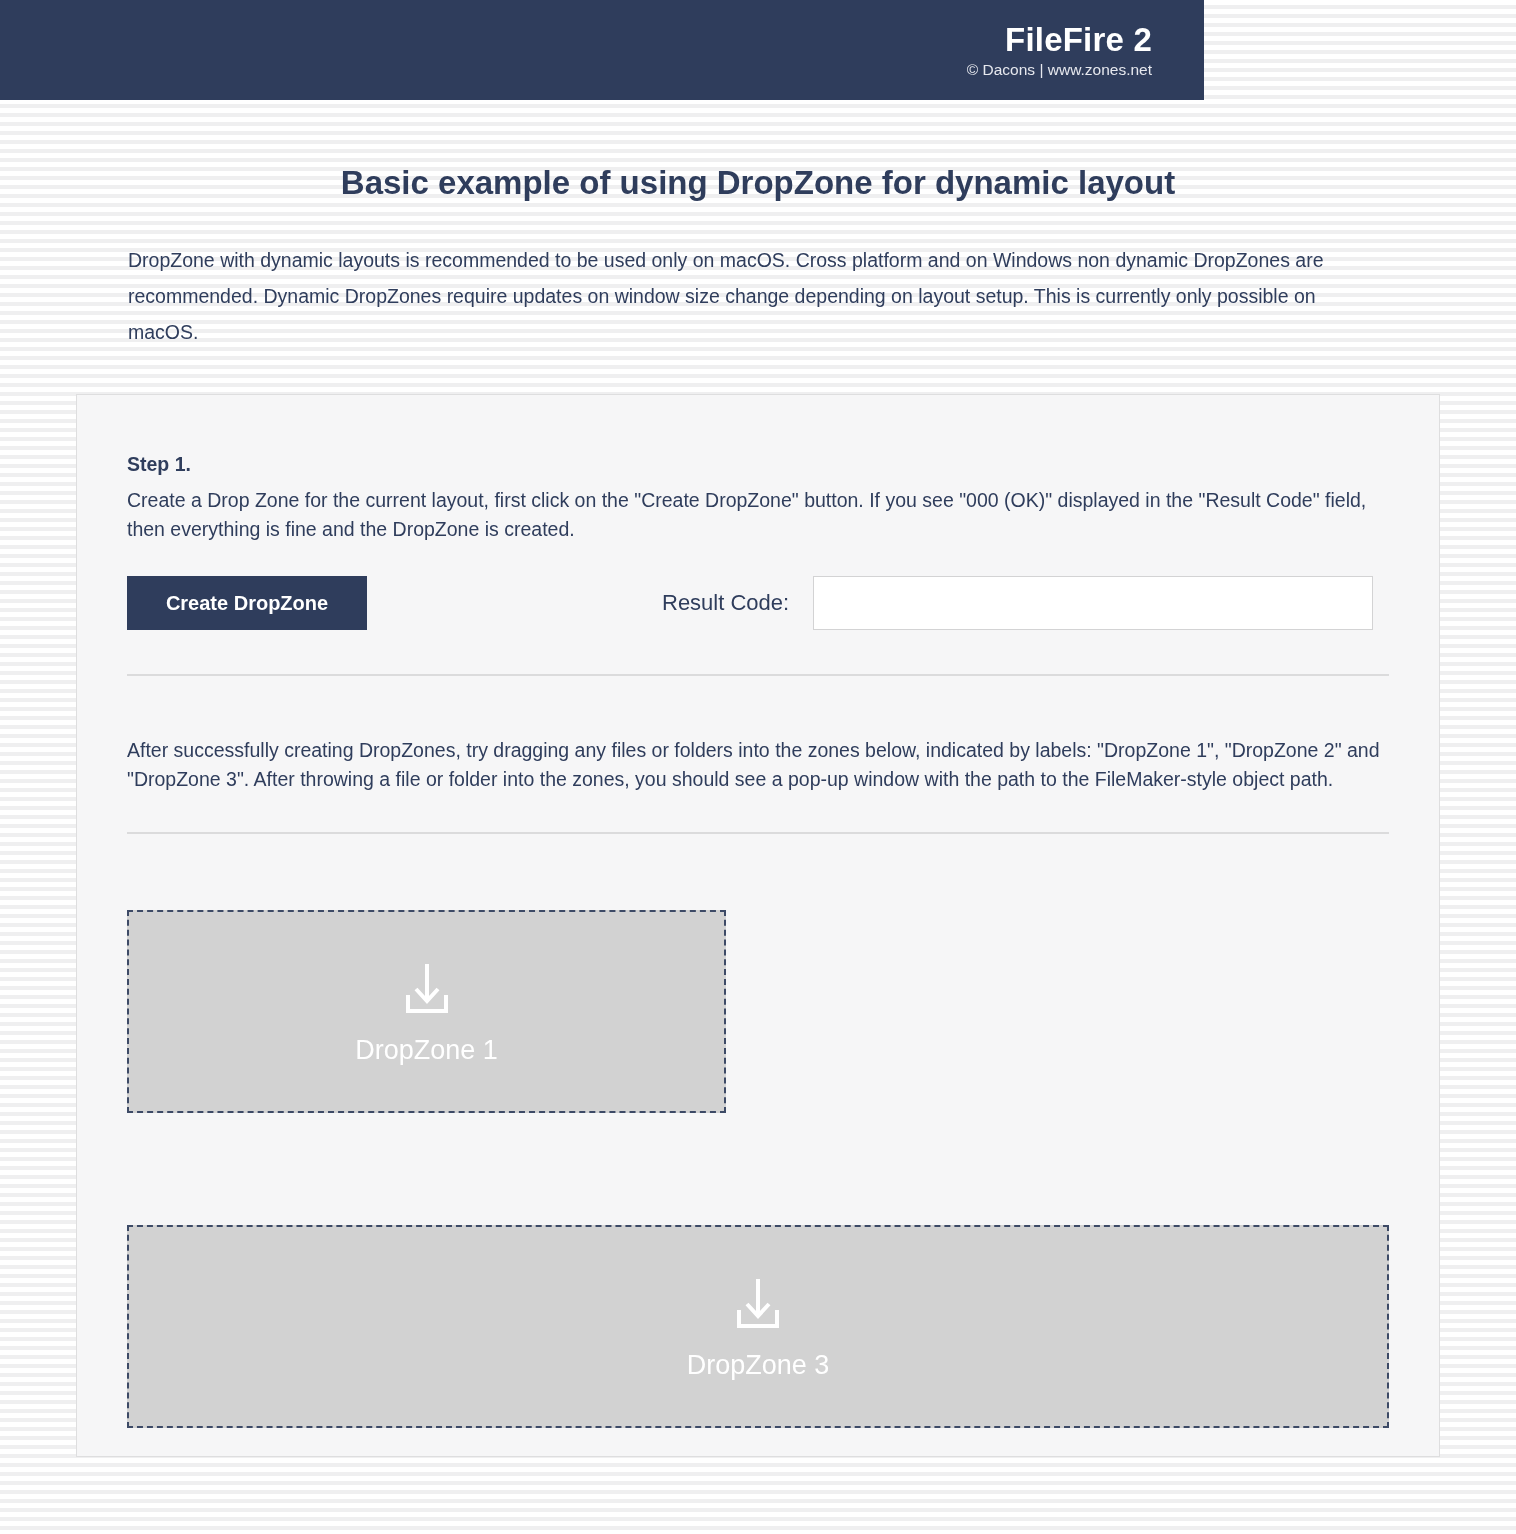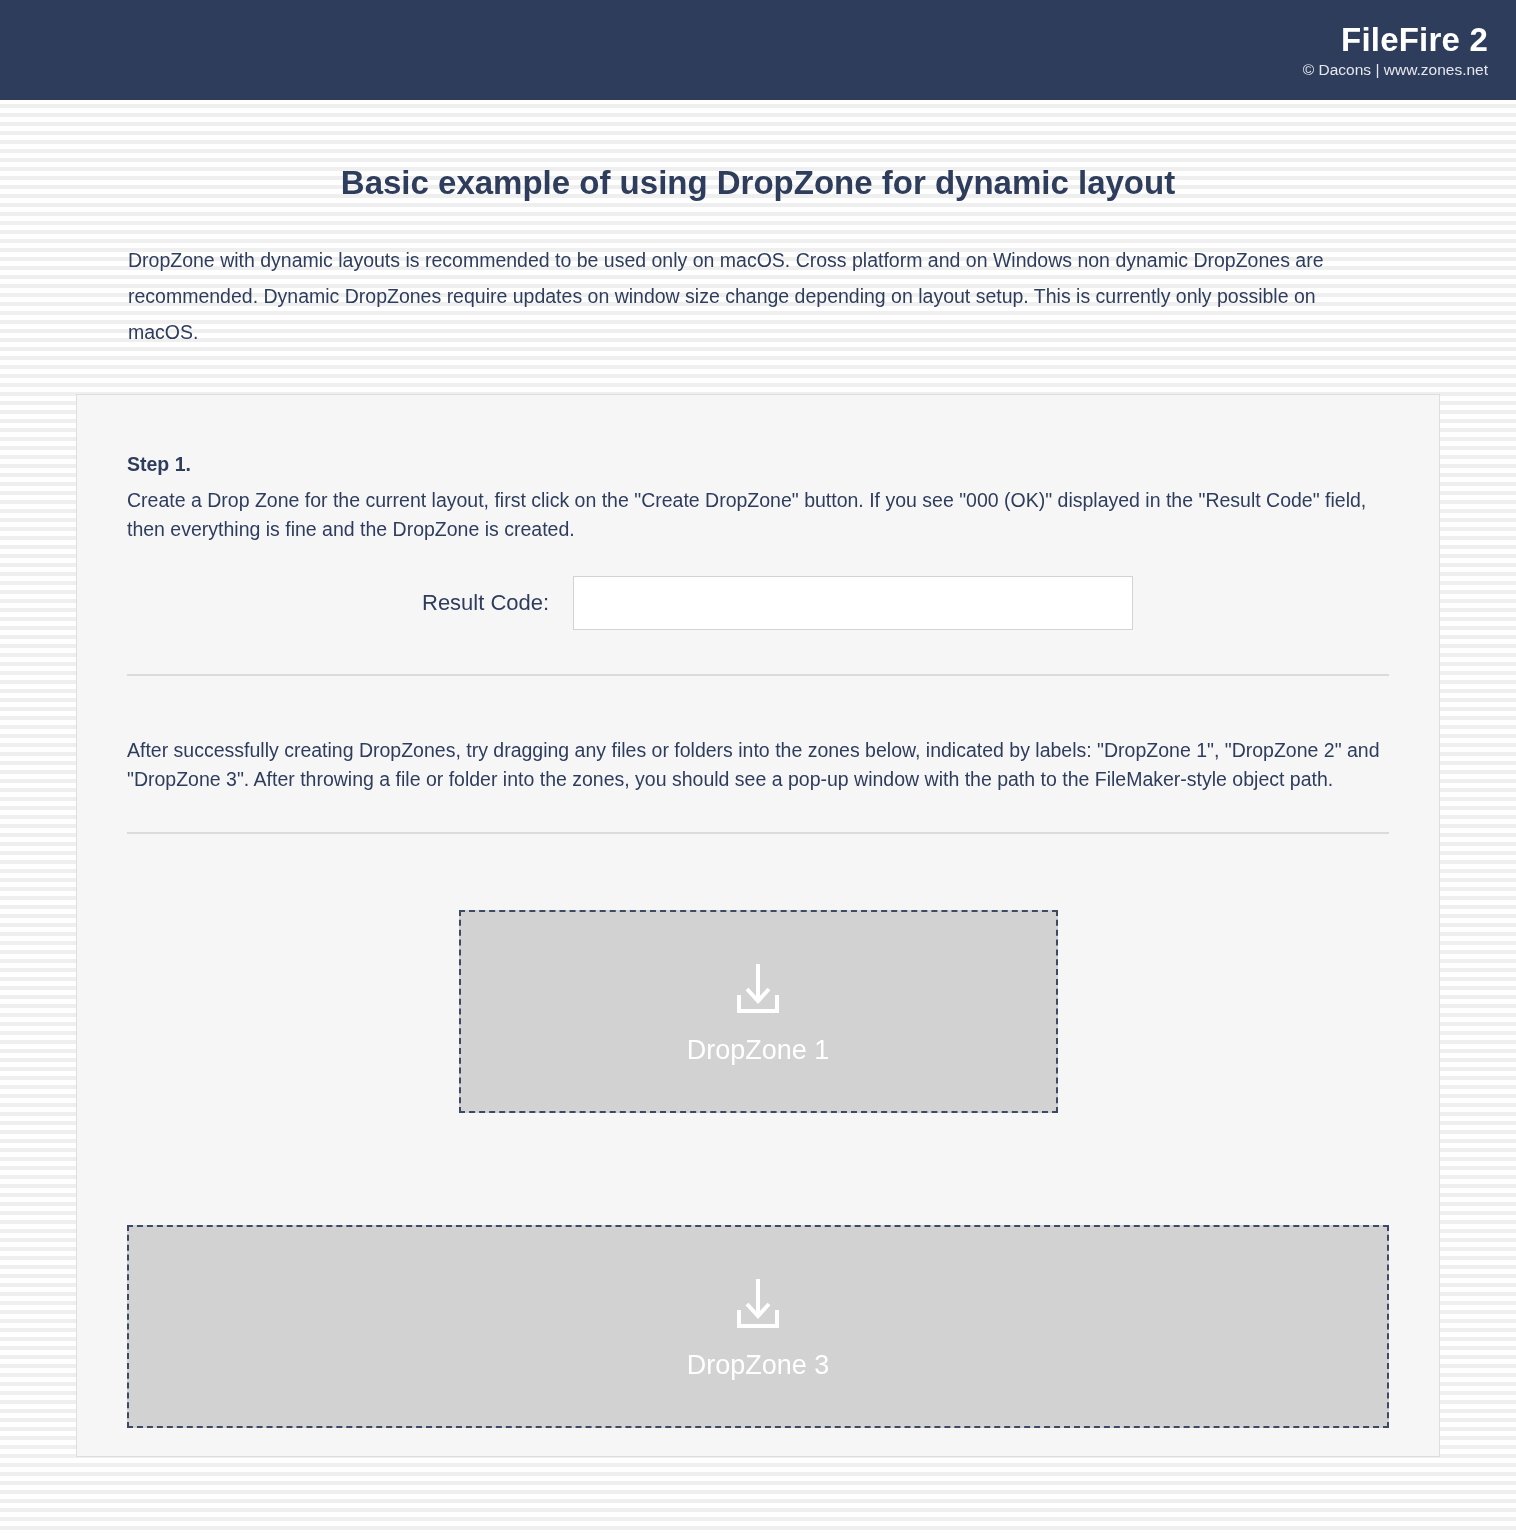--- a/index.html
+++ b/index.html
@@ -24,28 +24,28 @@
         #ffffff 0px,
         #ffffff 5px,
         #efeff0 5px,
         #efeff0 9px);
   }
 
   
   .topbar {
     position: absolute;
     top: 0; left: 0;
-    width: 1516px;
+    width: 1204px;
     height: 100px;
     background: #2f3d5c;
     display: flex;
     flex-direction: column;
     align-items: flex-end;
     justify-content: center;
-    padding-right: 28px;
+    padding-right: 52px;
   }
   .brand-title {
     color: #ffffff;
     font-size: 33px;
     font-weight: bold;
     line-height: 38px;
     letter-spacing: 0.2px;
   }
   .brand-sub {
     color: #e6e8ee;
@@ -153,21 +153,21 @@
     background: #dbdbdc;
     margin: 0;
     border: none;
   }
   .divider-1 { margin-top: 44px; }
   .divider-2 { margin-top: 38px; }
 
   
   .dz-row {
     display: flex;
-    justify-content: center;
+    justify-content: space-between;
     padding-top: 76px;
   }
   .dropzone {
     border: 2px dashed #3d4a66;
     background: #d2d2d2;
     display: flex;
     flex-direction: column;
     align-items: center;
     justify-content: center;
     cursor: copy;
@@ -207,20 +207,21 @@
 
     <p class="intro">DropZone with dynamic layouts is recommended to be used only on macOS. Cross platform and on Windows non dynamic DropZones are recommended. Dynamic DropZones require updates on window size change depending on layout setup. This is currently only possible on macOS.</p>
 
     <div class="card">
 
       <div class="step-1-block">
         <p class="step-label">Step 1.</p>
         <p class="step-text">Create a Drop Zone for the current layout, first click on the "Create DropZone" button. If you see "000 (OK)" displayed in the "Result Code" field, then everything is fine and the DropZone is created.</p>
 
         <div class="controls-row">
+          <button class="btn-create">Create DropZone</button>
           <span class="result-label">Result Code:</span>
           <input class="result-input" type="text" value="" style="">
         </div>
       </div>
 
       <hr class="divider divider-1">
 
       <div class="step-2-block">
         <p class="step-text">After successfully creating DropZones, try dragging any files or folders into the zones below, indicated by labels: "DropZone 1", "DropZone 2" and "DropZone 3". After throwing a file or folder into the zones, you should see a pop-up window with the path to the FileMaker-style object path.</p>
       </div>

